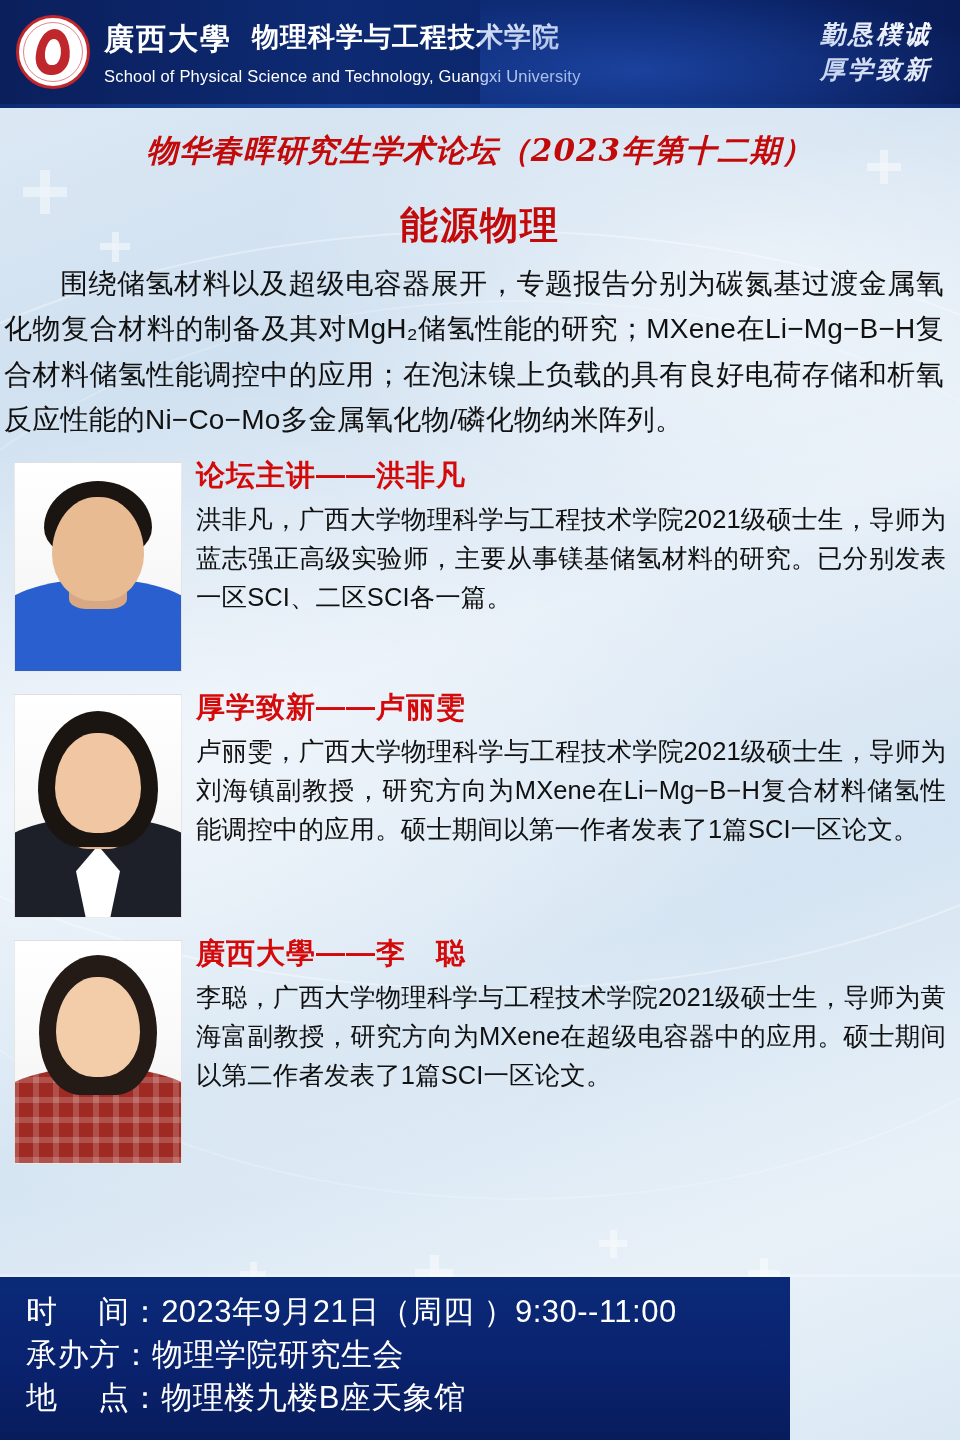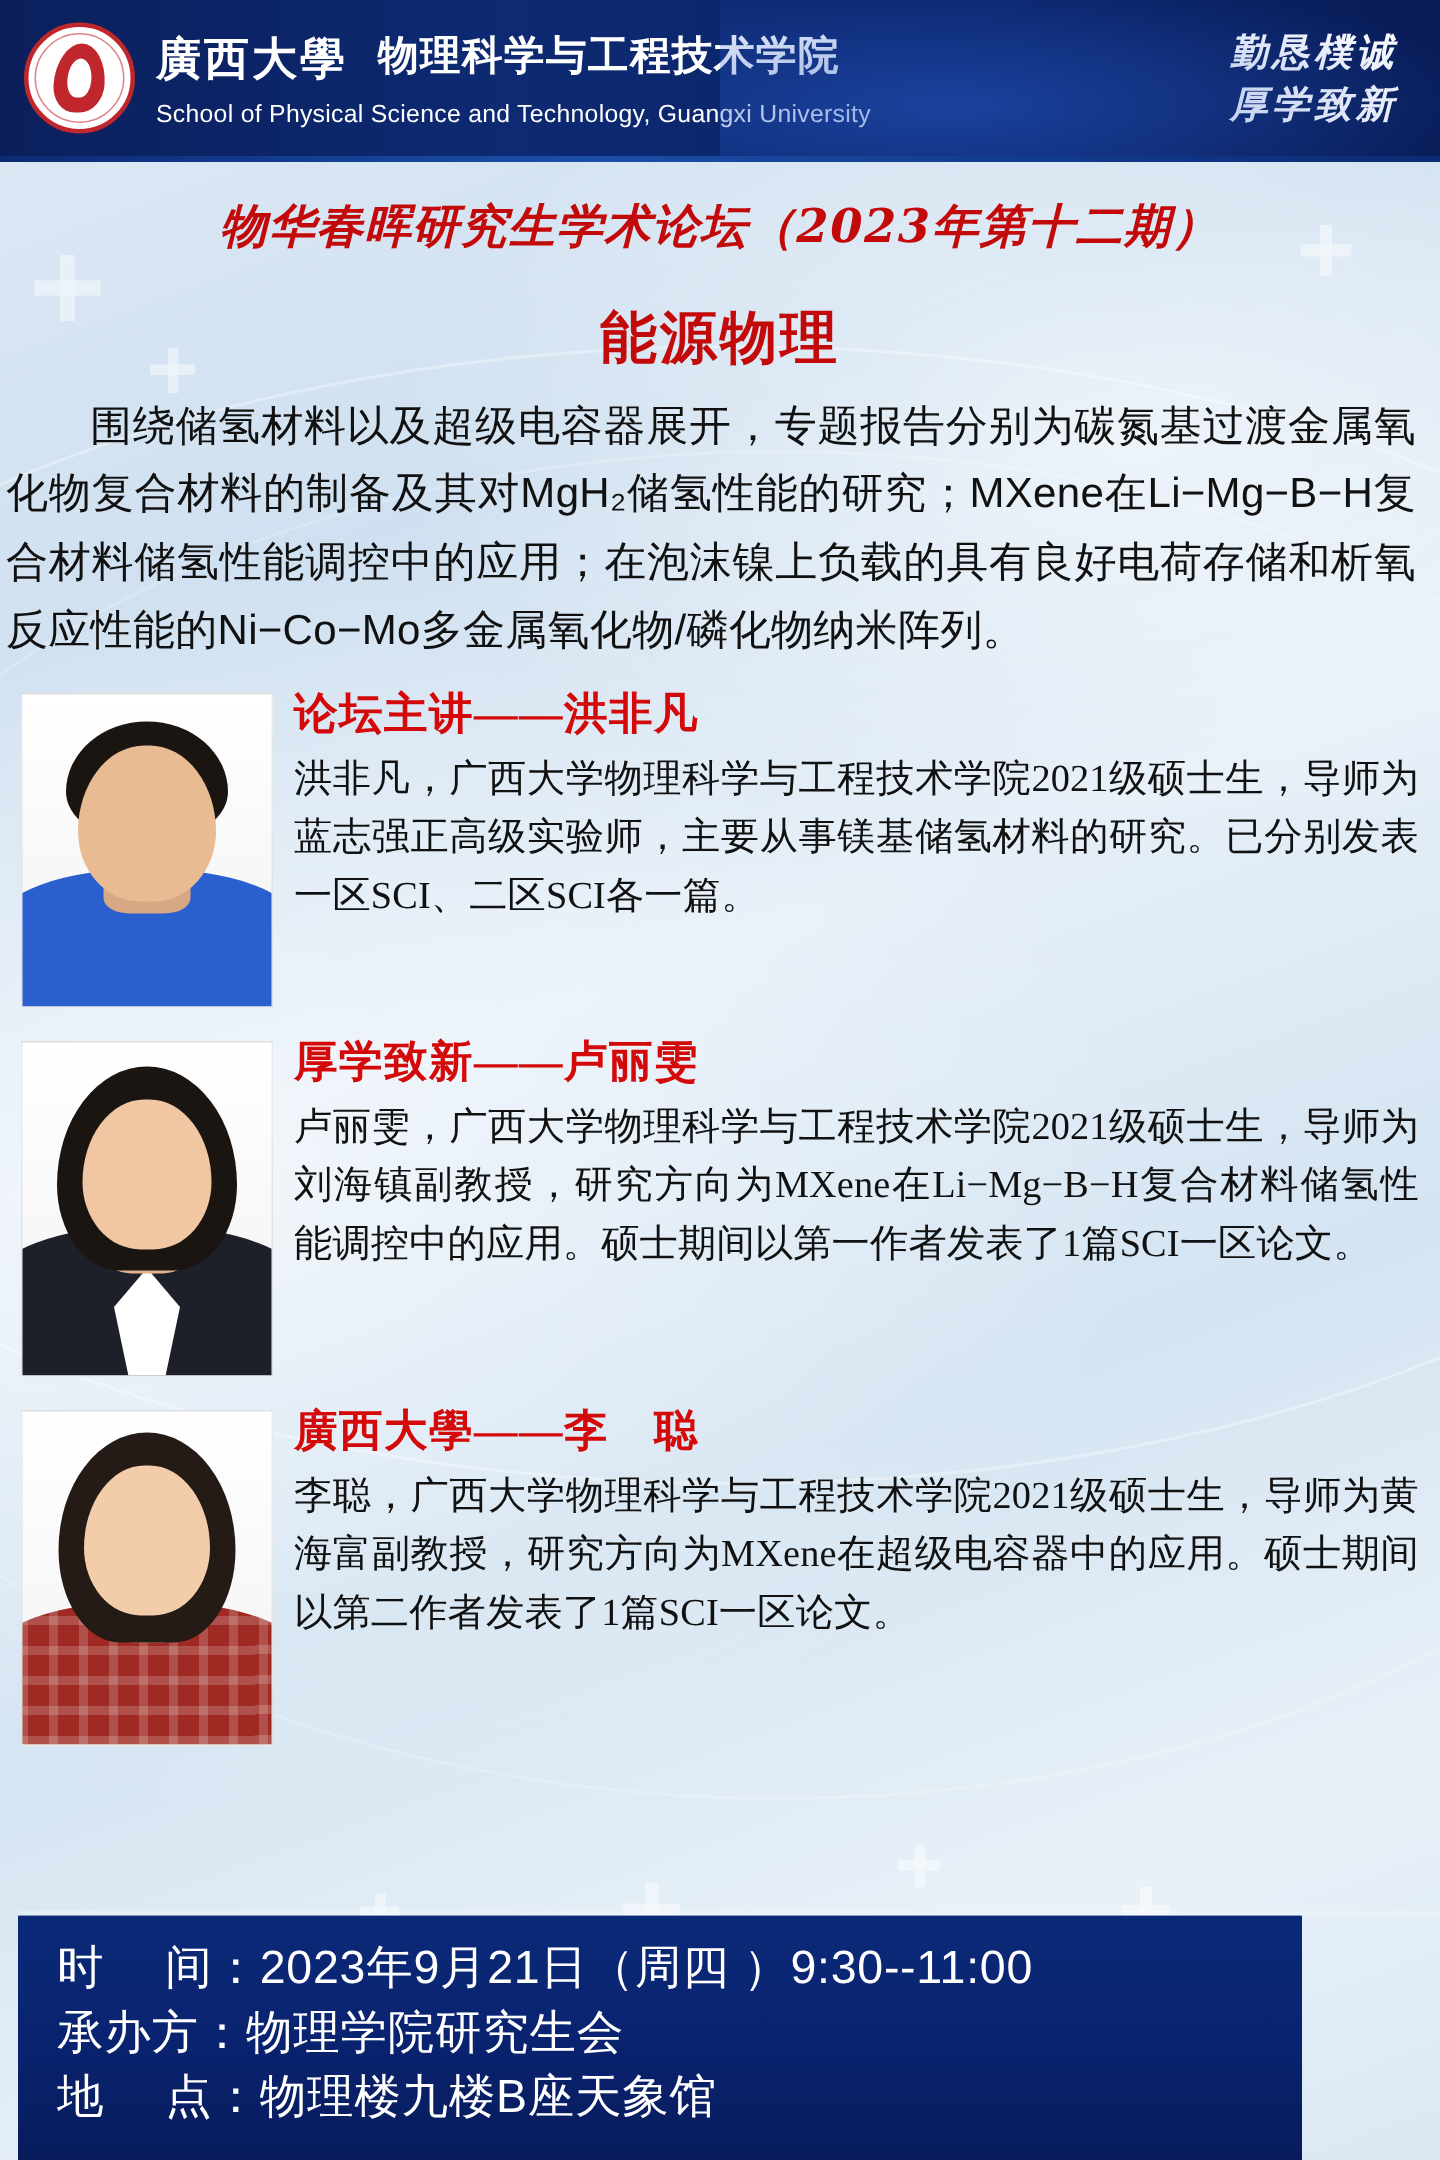--- a/index.html
+++ b/index.html
@@ -181,21 +181,20 @@
     position: relative;
     z-index: 3;
     letter-spacing: 0.2px;
   }
 
   
   .speakers {
     position: relative;
     z-index: 3;
     padding: 10px 14px 0 14px;
-    font-family: Liberation Serif, serif;
   }
   .speaker {
     display: flex;
     align-items: flex-start;
     margin-bottom: 16px;
   }
   .portrait {
     width: 168px;
     flex: none;
     margin-right: 14px;
@@ -254,22 +253,22 @@
     font-size: 25.5px;
     line-height: 1.52;
     color: #111;
     text-align: justify;
     letter-spacing: 0.1px;
   }
 
   
   .footer {
     position: absolute;
-    left: 12px; bottom: 0;
-    width: 856px;
+    left: 0; bottom: 0;
+    width: 790px;
     height: 163px;
     background: linear-gradient(180deg, #0a2a78 0%, #0a2370 50%, #081c5c 100%);
     color: #fff;
     padding: 14px 26px 0 26px;
     z-index: 5;
   }
   .foot-line {
     font-size: 31px;
     line-height: 1.38;
     white-space: nowrap;

